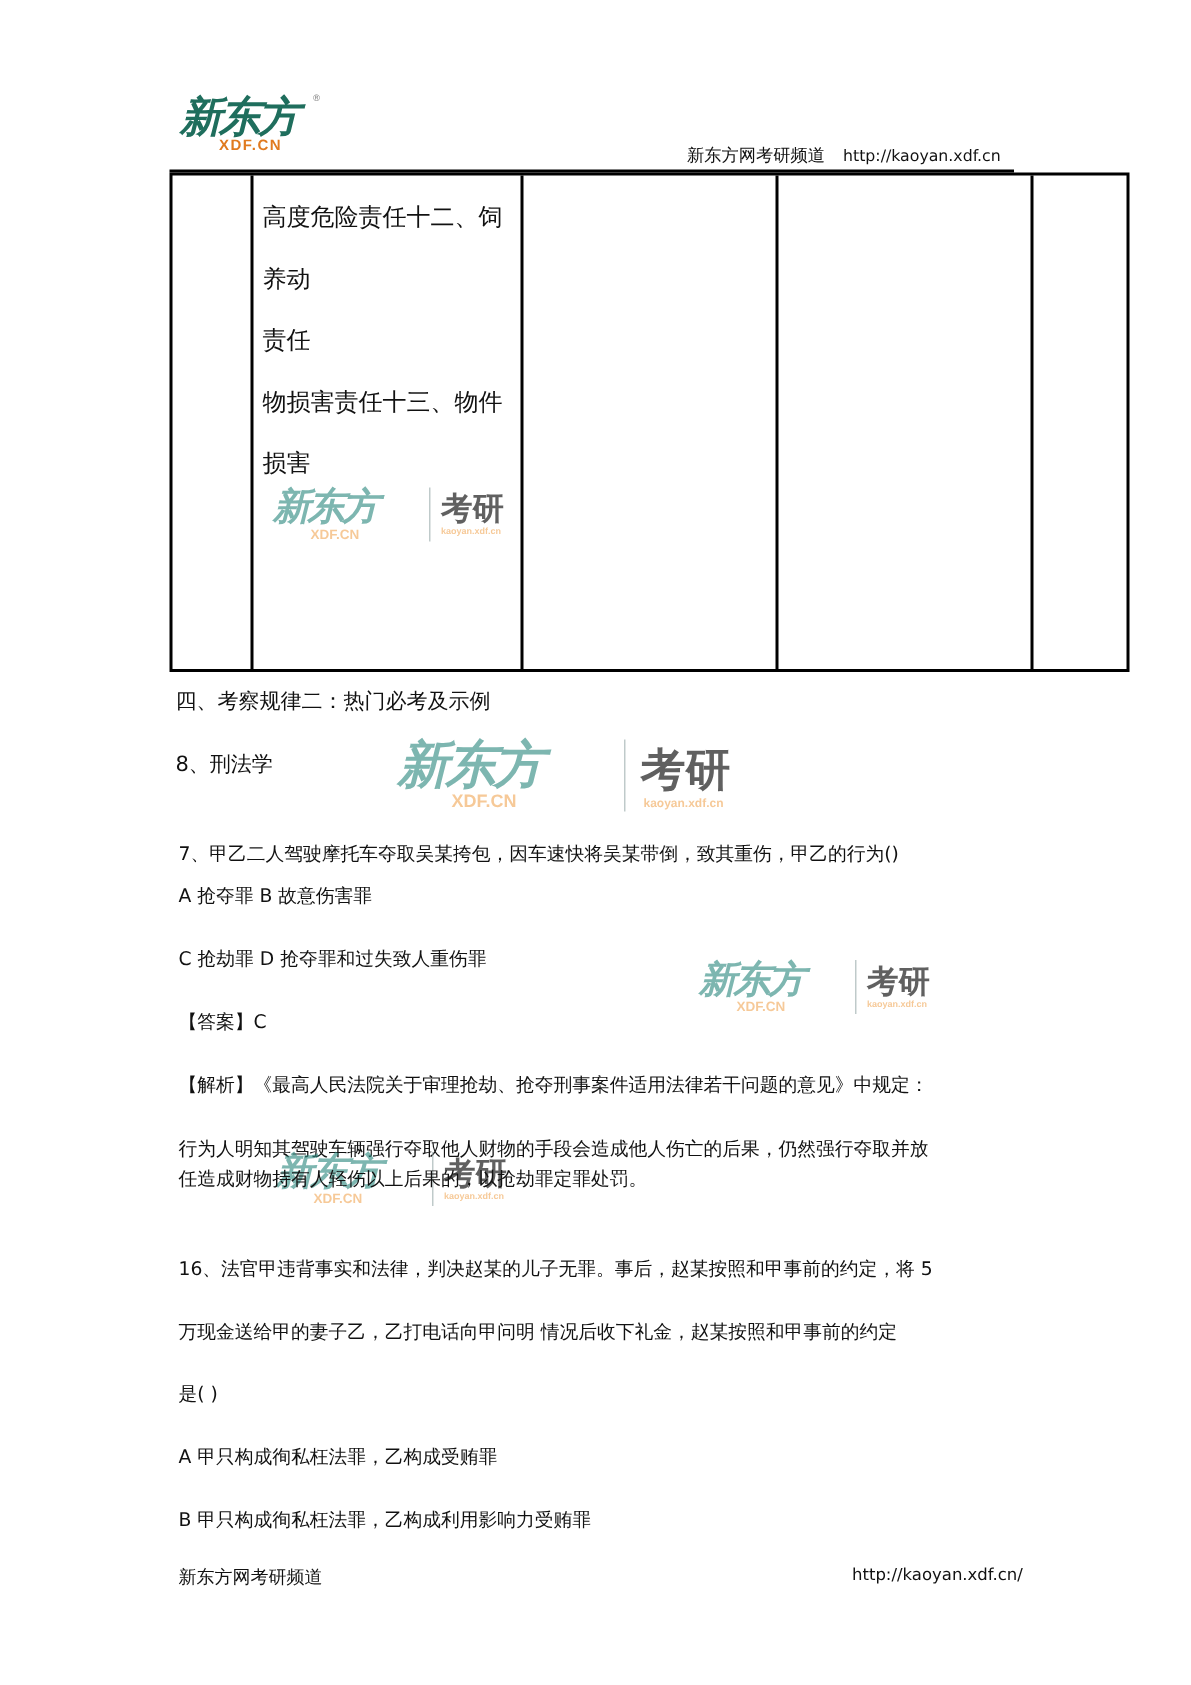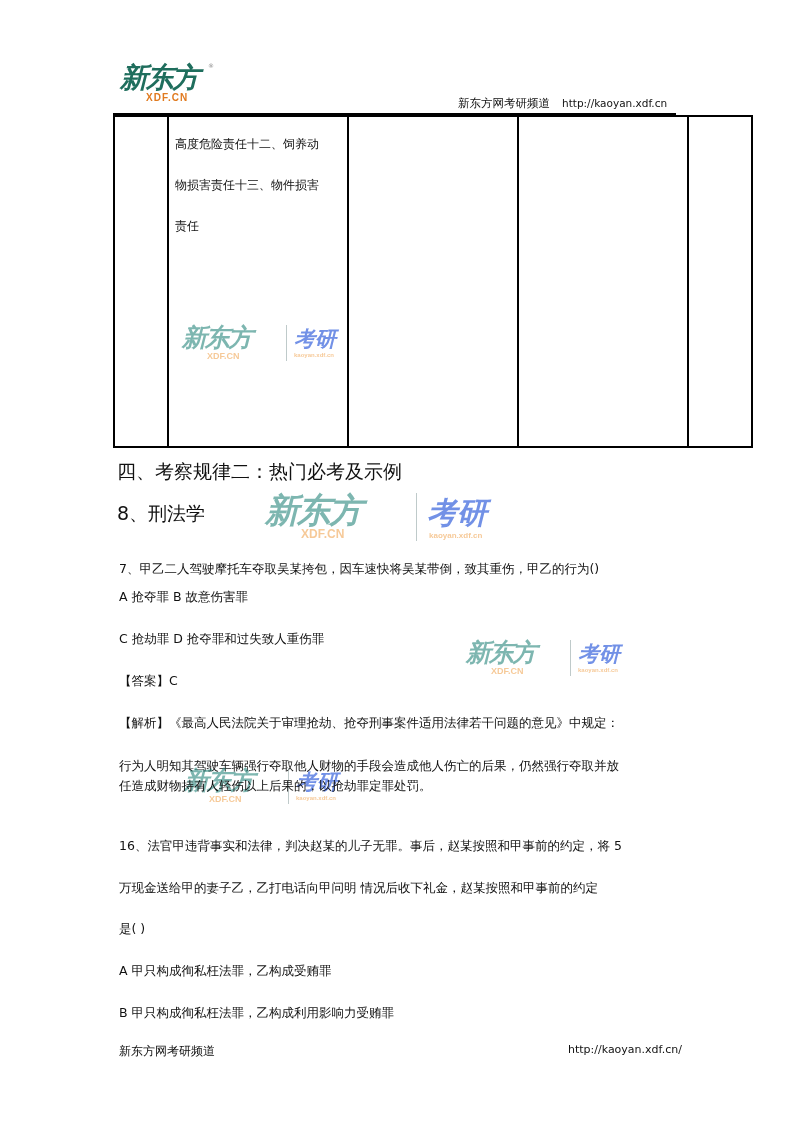--- a/index.html
+++ b/index.html
@@ -9,31 +9,31 @@
   .logo{left:120px;top:64px;width:100px;height:42px;}
   .logo .cn{font-family:"DejaVu Sans",sans-serif;font-weight:bold;font-style:italic;font-size:28px;color:#1f6e5d;letter-spacing:-2px;line-height:28px;display:block;}
   .logo .en{font-family:"Liberation Sans",sans-serif;font-weight:bold;font-size:10px;color:#e07a1f;letter-spacing:1px;margin-left:26px;display:block;line-height:11px;}
   .logo .reg{position:absolute;left:88px;top:-2px;font-size:6px;color:#888;}
   .header-right{top:96px;left:458px;font-size:11.5px;white-space:nowrap;text-align:right;}
   .header-right .url{margin-left:12px;font-family:"DejaVu Sans",sans-serif;font-size:10.5px;}
   .header-line{left:113px;top:113px;width:563px;height:0;border-top:2px solid #000;}
   
   .tbl{left:113px;top:115px;width:640px;height:333px;border:2px solid #000;box-sizing:border-box;}
   .vline{position:absolute;top:0;bottom:0;width:0;border-left:2px solid #000;}
-  .cell-text{left:175px;top:124px;width:170px;font-size:12px;line-height:41px;}
+  .cell-text{left:175px;top:124px;width:170px;font-size:16px;line-height:41px;}
   
   .wm{opacity:0.62;}
   .wm .cn{font-weight:bold;font-style:italic;color:#2f8a80;letter-spacing:-2px;display:inline-block;}
   .wm .en{font-family:"Liberation Sans",sans-serif;font-weight:bold;color:#f1a95a;display:block;}
   .wm .sep{position:absolute;top:0;width:0;border-left:1.5px solid #9aa;}
-  .wm .ky{position:absolute;top:0;font-weight:bold;color:#1d4ed8;font-style:italic;}
+  .wm .ky{position:absolute;top:0;font-weight:bold;color:#000000;}
   .wm .kysub{position:absolute;font-family:"Liberation Sans",sans-serif;color:#f1a95a;font-weight:bold;}
   
   .t{left:119px;font-size:12.5px;white-space:nowrap;}
-  .h1{left:117px;font-size:19px;white-space:nowrap;}
+  .h1{left:117px;font-size:14px;white-space:nowrap;}
   .footer-l{left:119px;top:1043px;font-size:12px;}
   .footer-r{left:568px;top:1043px;font-size:11px;}
 </style>
 </head>
 <body>
 
 <div class="abs logo">
   <span class="cn">新东方</span>
   <span class="en">XDF.CN</span>
   <span class="reg">®</span>
@@ -44,22 +44,22 @@
 <div class="abs header-line"></div>
 
 <div class="abs tbl">
   <div class="vline" style="left:52px"></div>
   <div class="vline" style="left:232px"></div>
   <div class="vline" style="left:402px"></div>
   <div class="vline" style="left:572px"></div>
 </div>
 <div class="abs cell-text">
   <div>高度危险责任十二、饲养动</div>
+  <div>责任</div>
   <div>物损害责任十三、物件损害</div>
-  <div>责任</div>
 </div>
 
 <div class="abs wm" style="left:182px;top:325px;width:180px;height:40px;">
   <span class="cn" style="font-size:25px;line-height:26px;">新东方</span>
   <span class="en" style="font-size:9px;margin-left:25px;">XDF.CN</span>
   <span class="sep" style="left:104px;height:36px;"></span>
   <span class="ky" style="left:112px;font-size:21px;">考研</span>
   <span class="kysub" style="left:112px;top:27px;font-size:6px;">kaoyan.xdf.cn</span>
 </div>
 

